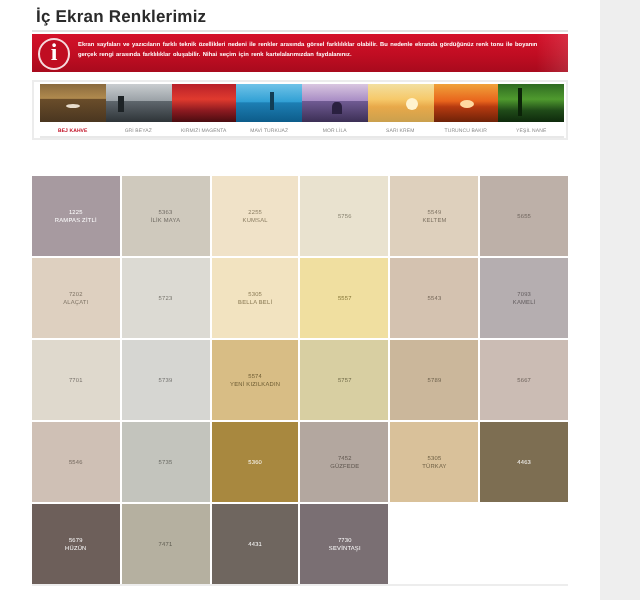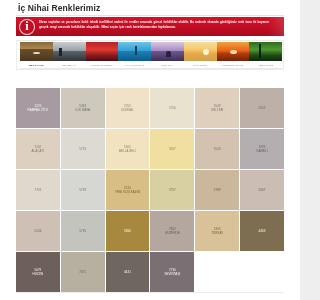--- a/index.html
+++ b/index.html
@@ -122,21 +122,21 @@
   .swatch.empty{background:#ffffff;}
   .footer-rule{
     position:absolute;left:16px;top:292px;width:268px;height:1px;background:#ededed;
   }
 </style>
 </head>
 <body>
 
 <div class="page">
 
-  <div class="page-title">İç Nihai Renklerimiz</div>
+  <div class="page-title">İç Ekran Renklerimiz</div>
   <div class="title-rule"></div>
 
   <div class="banner">
     <div class="banner-icon">
       <span>i</span>
     </div>
     <div class="banner-text">Ekran sayfaları ve yazıcıların farklı teknik özellikleri nedeni ile renkler arasında görsel farklılıklar olabilir. Bu nedenle ekranda gördüğünüz renk tonu ile boyanın gerçek rengi arasında farklılıklar oluşabilir. Nihai seçim için renk kartelalarımızdan faydalanınız.</div>
   </div>
 
   <div class="gallery">

